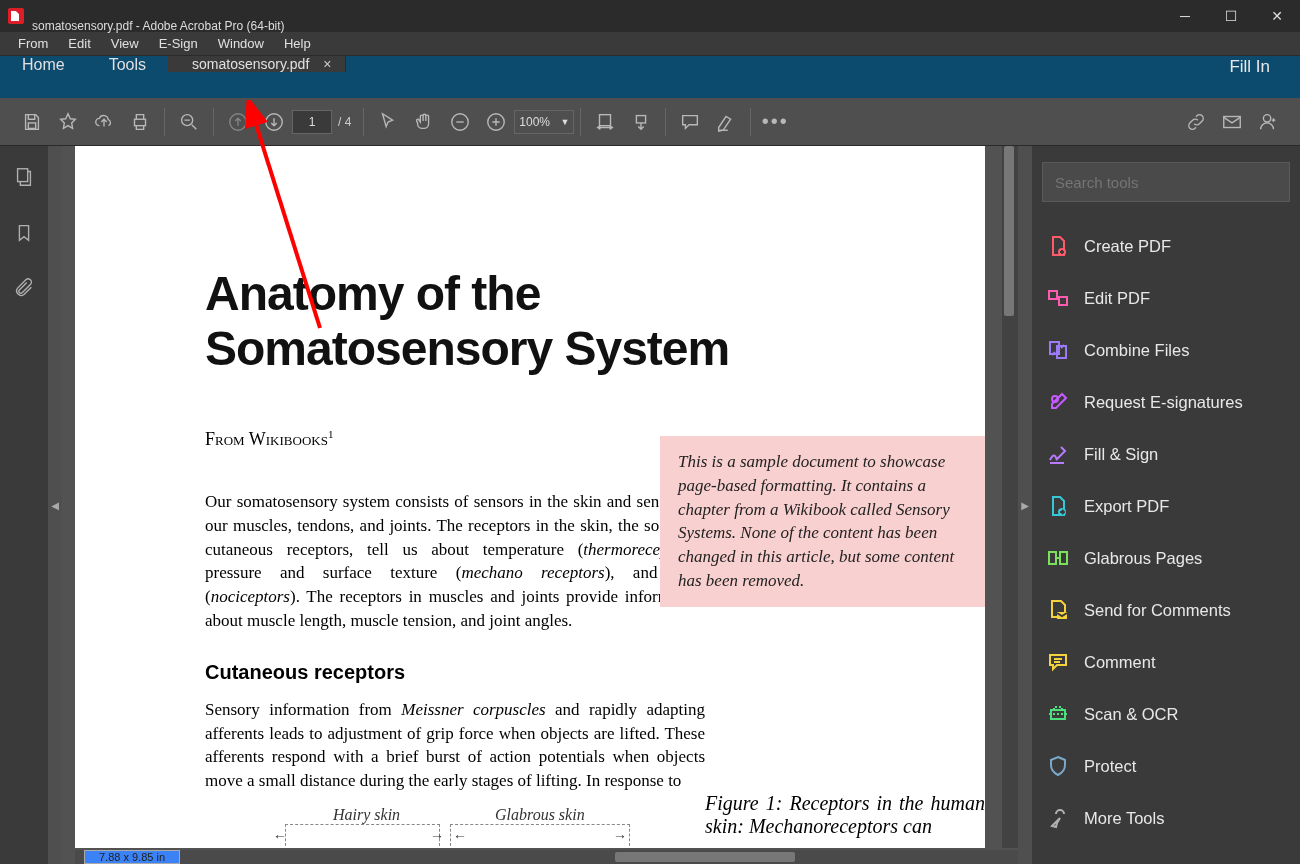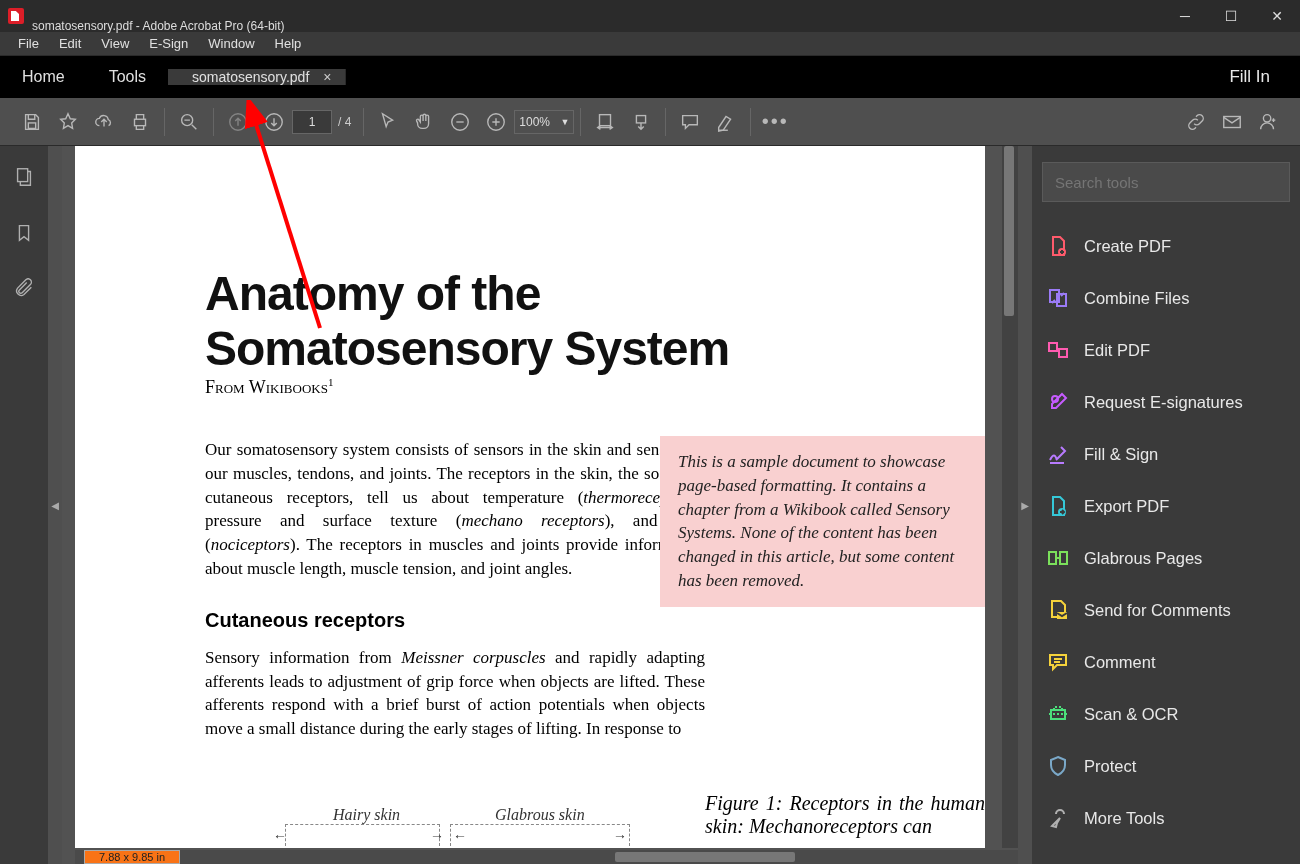--- a/index.html
+++ b/index.html
@@ -5,21 +5,21 @@
 * { margin: 0; padding: 0; box-sizing: border-box; }
 html, body { width: 1300px; height: 864px; overflow: hidden; font-family: "Segoe UI", sans-serif; background: #3a3a3a; color: #e0e0e0; }
 .titlebar { height: 32px; background: #2b2b2b; display: flex; align-items: center; padding-left: 8px; }
 .titlebar .app-icon { width: 16px; height: 16px; background: #dc1e28; border-radius: 2px; margin-right: 8px; position: relative; }
 .titlebar .app-icon::after { content: ""; position: absolute; left: 3px; top: 3px; width: 8px; height: 10px; background: #fff; clip-path: polygon(0 0, 60% 0, 100% 30%, 100% 100%, 0 100%); }
 .titlebar .title { font-size: 12px; color: #ddd; margin-top: 20px; }
 .titlebar .win-controls { margin-left: auto; display: flex; }
 .titlebar .win-btn { width: 46px; height: 32px; display: flex; align-items: center; justify-content: center; color: #ddd; font-size: 14px; }
 .menubar { height: 24px; background: #3a3a3a; display: flex; align-items: center; padding-left: 8px; border-bottom: 1px solid #2a2a2a; }
 .menubar .menu-item { padding: 0 10px; font-size: 13px; color: #e0e0e0; }
-.tabbar { height: 42px; background: #000000; display: flex; align-items: center; }
+.tabbar { height: 42px; background: #0c4a6e; display: flex; align-items: flex-start; }
 .tabbar .app-tab { padding: 0 22px; display: flex; align-items: center; font-size: 16px; color: #e0e0e0; }
 .tabbar .doc-tab { background: #3a3a3a; display: flex; align-items: center; padding: 0 14px 0 24px; font-size: 14px; border-right: 1px solid #2a2a2a; }
 .tabbar .doc-tab .close { margin-left: 14px; font-size: 14px; color: #ccc; }
 .tabbar .right { margin-left: auto; display: flex; align-items: center; gap: 28px; padding-right: 30px; }
 .tabbar .right .icon { font-size: 18px; color: #b8b8b8; }
 .tabbar .signin { font-size: 17px; color: #e8e8e8; }
 .toolbar { height: 48px; background: #4f4f4f; display: flex; align-items: center; padding: 0 14px; border-bottom: 1px solid #2a2a2a; }
 .toolbar .tb-icon { width: 36px; height: 36px; display: flex; align-items: center; justify-content: center; color: #b8b8b8; }
 .toolbar svg { width: 22px; height: 22px; stroke: #b8b8b8; fill: none; stroke-width: 1.5; }
 .toolbar .sep { width: 1px; height: 28px; background: #666; margin: 0 6px; }
@@ -27,36 +27,36 @@
 .toolbar .page-total { font-size: 12px; color: #ccc; margin: 0 6px; }
 .toolbar .zoom-select { width: 60px; height: 24px; background: #4f4f4f; border: 1px solid #666; color: #ddd; font-size: 12px; padding-left: 4px; display:flex; align-items:center; }
 .toolbar .more-dots { font-size: 20px; letter-spacing: 2px; }
 .workspace { position: absolute; top: 146px; bottom: 0; left: 0; right: 0; display: flex; }
 .left-rail { width: 48px; background: #3a3a3a; display: flex; flex-direction: column; align-items: center; padding-top: 20px; gap: 30px; }
 .left-rail svg { width: 22px; height: 22px; stroke: #b0b0b0; fill: none; stroke-width: 1.5; }
 .expand-handle { width: 14px; background: #4f4f4f; display:flex; align-items:center; justify-content:center; color:#aaa; font-size:10px; }
 .page-area { flex: 1; background: #525252; position: relative; overflow: hidden; }
 .page { position: absolute; left: 13px; top: 0; width: 910px; height: 702px; background: #fff; color: #000; padding: 0 130px; overflow:hidden; }
 .page h1 { font-size: 48px; font-weight: 700; color: #111; margin-top: 120px; letter-spacing: -1px; }
-.page .subtitle { font-variant: small-caps; font-size: 18px; font-family: Georgia, serif; }
+.page .subtitle { font-variant: small-caps; font-size: 18px; margin-top: 52px; font-family: Georgia, serif; }
 .page .subtitle sup { font-size: 11px; }
 .page .body-col { width: 500px; margin-top: 40px; font-family: Georgia, serif; font-size: 17px; line-height: 1.4; text-align: justify; }
 .page .body-col .italic { font-style: italic; }
 .page h2 { font-size: 20px; font-weight: 700; margin-top: 28px; font-family: "Segoe UI", sans-serif; }
 .page .callout { position: absolute; top: 290px; right: 0; width: 325px; background: #f9d0d0; padding: 14px 18px; font-style: italic; font-family: Georgia, serif; font-size: 17px; line-height: 1.4; color: #222; }
 .page .fig-caption { position: absolute; right: 0; bottom: 10px; width: 280px; font-family: Georgia, serif; font-style: italic; font-size: 20px; text-align: justify; }
 .page .skin-diagram { position:absolute; left: 130px; bottom: 0; width: 430px; height: 42px; }
 .page .skin-diagram .seg { position:absolute; top:18px; height:22px; border:1px dashed #888; border-bottom:none; }
 .page .skin-diagram .lbl { position:absolute; top:0; font-size:16px; font-family:Georgia,serif; font-style:italic; color:#333; }
 .page .skin-diagram .arrow { position:absolute; top:20px; font-size:14px; color:#333; }
 .vscroll { position:absolute; right:0; top:0; width:16px; height: 702px; background:#424242; }
 .vscroll .thumb { position:absolute; left:2px; top:0; width:10px; height:170px; background:#777; border-radius:2px; }
 .hscroll { position:absolute; left:13px; bottom:0; right:0; height:14px; background:#4a4a4a; }
 .hscroll .thumb { position:absolute; left:540px; top:2px; width:180px; height:10px; background:#777; border-radius:2px; }
-.dim-label { position:absolute; left:22px; bottom:0; height:14px; background:#f97316; color:#222; font-size:11px; padding:0 14px; display:flex; align-items:center; border:1px solid #aaa; }
+.dim-label { position:absolute; left:22px; bottom:0; height:14px; background:#3b82f6; color:#222; font-size:11px; padding:0 14px; display:flex; align-items:center; border:1px solid #aaa; }
 .right-panel { width: 268px; background: #3a3a3a; display:flex; flex-direction:column; padding: 16px 10px 0 10px; }
 .right-panel .search { height: 40px; background: #4a4a4a; border:1px solid #5a5a5a; color:#b0b0b0; padding-left: 12px; font-size: 15px; }
 .right-panel .tool-list { margin-top: 18px; display:flex; flex-direction:column; }
 .right-panel .tool-item { height: 52px; display:flex; align-items:center; gap: 14px; padding-left: 4px; font-size: 16.5px; color:#e8e8e8; }
 .right-panel .tool-item .ico { width: 24px; height:24px; display:flex; align-items:center; justify-content:center; }
 .red-arrow { position:absolute; pointer-events:none; z-index:50; }
 </style>
 </head>
 <body>
 
@@ -64,21 +64,21 @@
   <div class="app-icon"></div>
   <div class="title">somatosensory.pdf - Adobe Acrobat Pro (64-bit)</div>
   <div class="win-controls">
     <div class="win-btn">─</div>
     <div class="win-btn">☐</div>
     <div class="win-btn">✕</div>
   </div>
 </div>
 
 <div class="menubar">
-  <div class="menu-item">File</div>
+  <div class="menu-item">From</div>
   <div class="menu-item">Edit</div>
   <div class="menu-item">View</div>
   <div class="menu-item">E-Sign</div>
   <div class="menu-item">Window</div>
   <div class="menu-item">Help</div>
 </div>
 
 <div class="tabbar">
   <div class="app-tab">Home</div>
   <div class="app-tab">Tools</div>
@@ -286,37 +286,37 @@
           <div class="ico" style="color: rgb(255, 91, 108);">
             <svg viewBox="0 0 24 24" stroke="currentColor" fill="none" stroke-width="2">
               <path d="M7 3h7l4 4v14H7z"></path>
               <circle cx="16" cy="18" r="4" fill="currentColor" stroke="none"></circle>
               <path d="M16 16v4M14 18h4" stroke="#3a3a3a"></path>
             </svg>
           </div>
           <span>Create PDF</span>
         </div>
         <div class="tool-item">
+          <div class="ico" style="color: rgb(255, 91, 176);">
+            <svg viewBox="0 0 24 24" stroke="currentColor" fill="none" stroke-width="2">
+              <rect x="3" y="5" width="8" height="8"></rect>
+              <rect x="13" y="11" width="8" height="8"></rect>
+            </svg>
+          </div>
+          <span>Edit PDF</span>
+        </div>
+        <div class="tool-item">
           <div class="ico" style="color: rgb(155, 123, 247);">
             <svg viewBox="0 0 24 24" stroke="currentColor" fill="none" stroke-width="2">
               <rect x="4" y="4" width="9" height="12"></rect>
               <rect x="11" y="8" width="9" height="12"></rect>
               <path d="M9 14l-3 3M15 10l3-3"></path>
             </svg>
           </div>
           <span>Combine Files</span>
-        </div>
-        <div class="tool-item">
-          <div class="ico" style="color: rgb(255, 91, 176);">
-            <svg viewBox="0 0 24 24" stroke="currentColor" fill="none" stroke-width="2">
-              <rect x="3" y="5" width="8" height="8"></rect>
-              <rect x="13" y="11" width="8" height="8"></rect>
-            </svg>
-          </div>
-          <span>Edit PDF</span>
         </div>
         <div class="tool-item">
           <div class="ico" style="color: rgb(198, 91, 255);">
             <svg viewBox="0 0 24 24" stroke="currentColor" fill="none" stroke-width="2">
               <path d="M16 4l4 4-10 10H6v-4z"></path>
               <circle cx="9" cy="9" r="3"></circle>
             </svg>
           </div>
           <span>Request E-signatures</span>
         </div>

